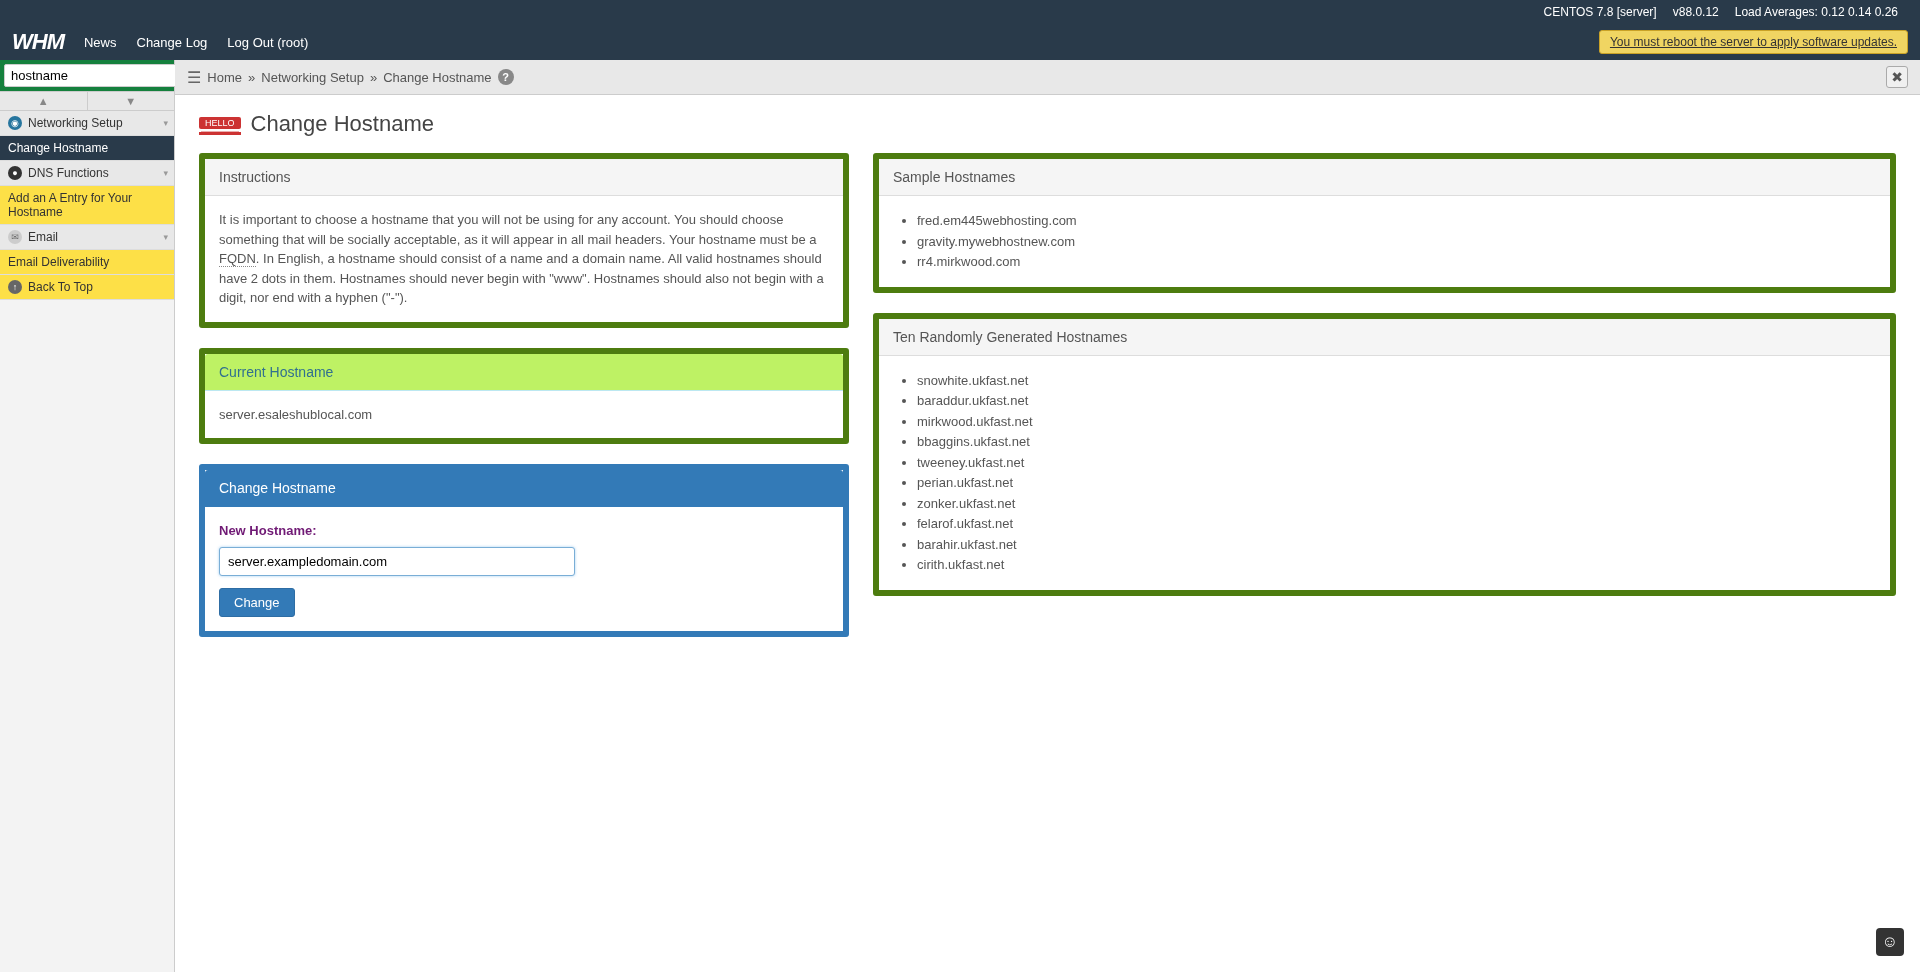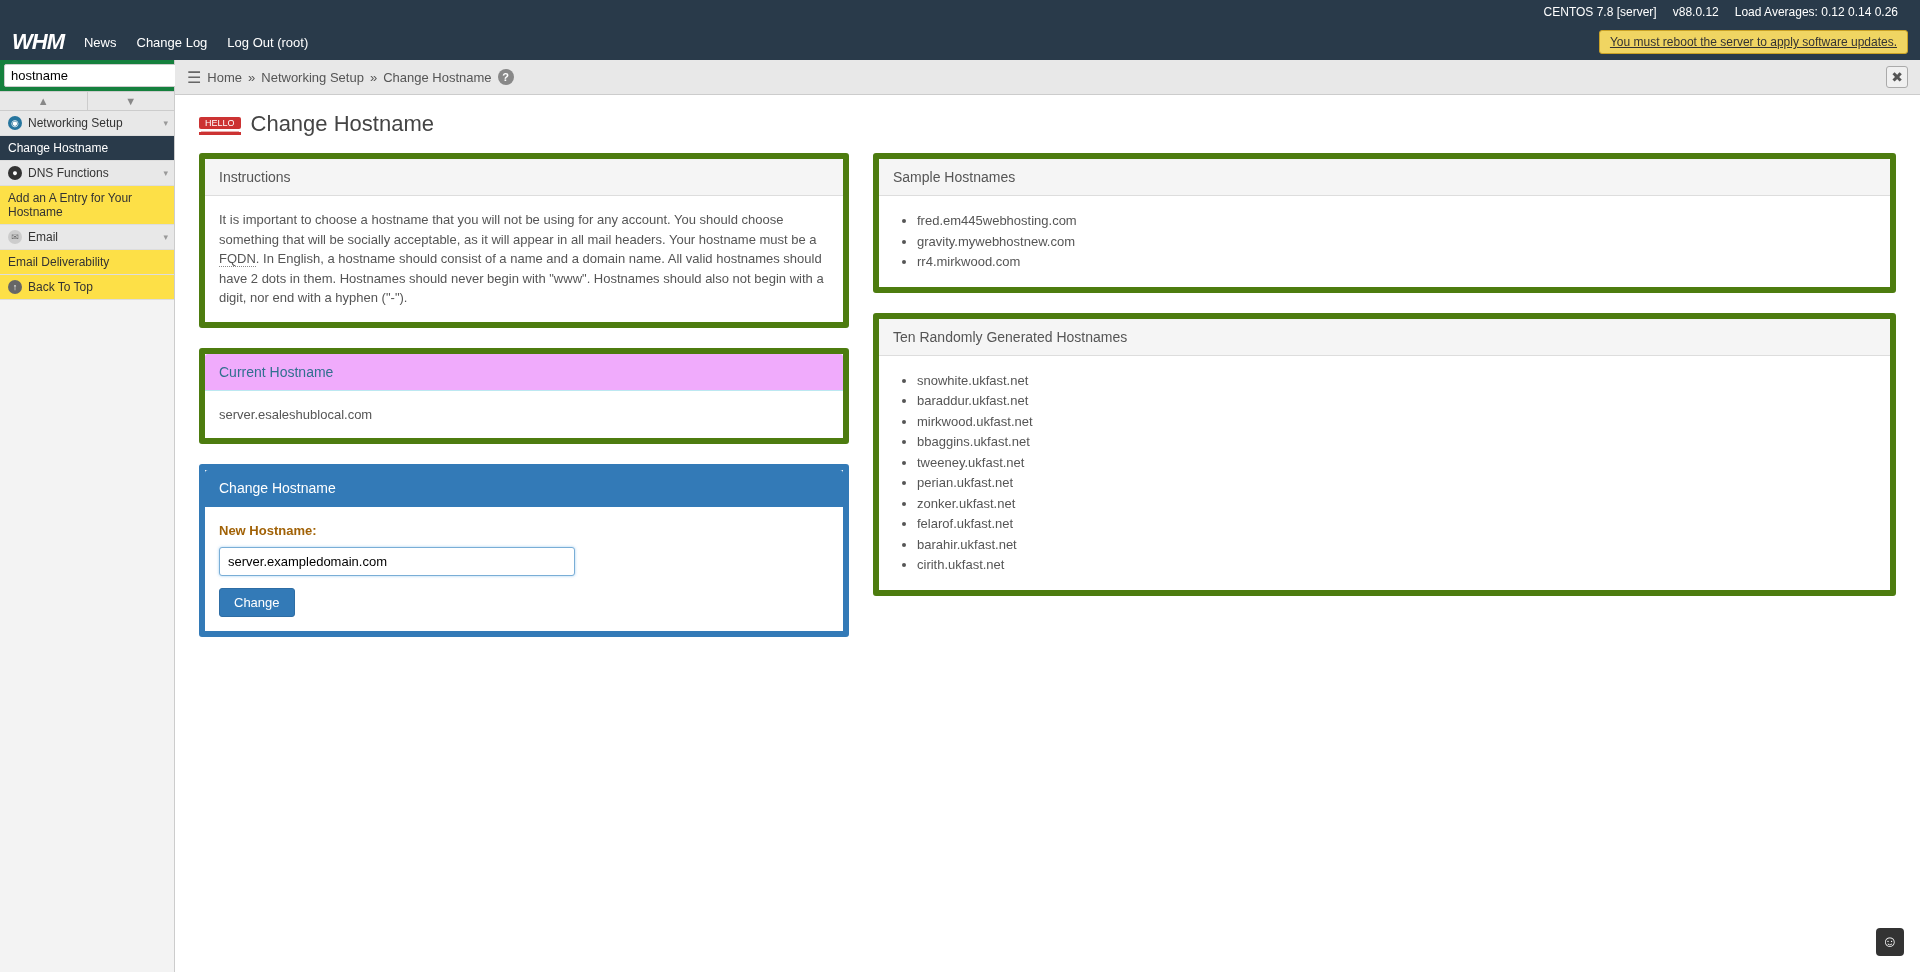--- a/index.html
+++ b/index.html
@@ -57,29 +57,29 @@
   .title-badge::after { content: ""; position: absolute; bottom: -4px; left: 2px; right: 2px; height: 2px; background: #cc3333; opacity: 0.4; }
   .title-badge-wrap { border-bottom: 3px solid #cc3333; padding-bottom: 3px; display: inline-block; }
   h1 { font-size: 22px; font-weight: 500; color: #444; }
   
   .columns { display: flex; gap: 24px; align-items: flex-start; }
   .col-left { flex: 0 0 650px; }
   .col-right { flex: 1; }
   
   .panel { border: 6px solid #4d7c0f; border-radius: 3px; margin-bottom: 20px; background: #fff; }
   .panel-heading { background: #f5f5f5; padding: 10px 14px; border-bottom: 1px solid #ddd; border-radius: 3px 3px 0 0; font-size: 14px; color: #555; }
-  .panel-heading.info { background: #f0abfc; color: #31708f; border-color: #bce8f1; }
+  .panel-heading.info { background: #bef264; color: #31708f; border-color: #bce8f1; }
   .panel-heading.primary { background: #337ab7; color: #fff; border-color: #337ab7; }
   .panel-body { padding: 14px; font-size: 13px; color: #555; line-height: 1.5; }
   .panel-body ul { padding-left: 24px; }
   .panel-body li { margin: 1px 0; }
   
   .fqdn { border-bottom: 1px dotted #888; }
   
-  .form-label { font-weight: bold; margin-bottom: 6px; display: block; color: #a16207; }
+  .form-label { font-weight: bold; margin-bottom: 6px; display: block; color: #701a75; }
   .hostname-input { width: 356px; padding: 6px 8px; border: 1px solid #7aaed6; border-radius: 3px; font-size: 13px; box-shadow: 0 0 3px rgba(102,175,233,.6); outline: none; }
   .btn-primary { background: #337ab7; color: #fff; border: 1px solid #2e6da4; padding: 6px 14px; border-radius: 3px; font-size: 13px; cursor: pointer; margin-top: 12px; }
   
   .chat-bubble { position: fixed; bottom: 16px; right: 16px; width: 28px; height: 28px; background: #333; border-radius: 4px; display: flex; align-items: center; justify-content: center; color: #fff; font-size: 16px; cursor: pointer; }
 </style>
 </head>
 <body>
 
 <div class="status-bar">
   <span>CENTOS 7.8 [server]</span>

